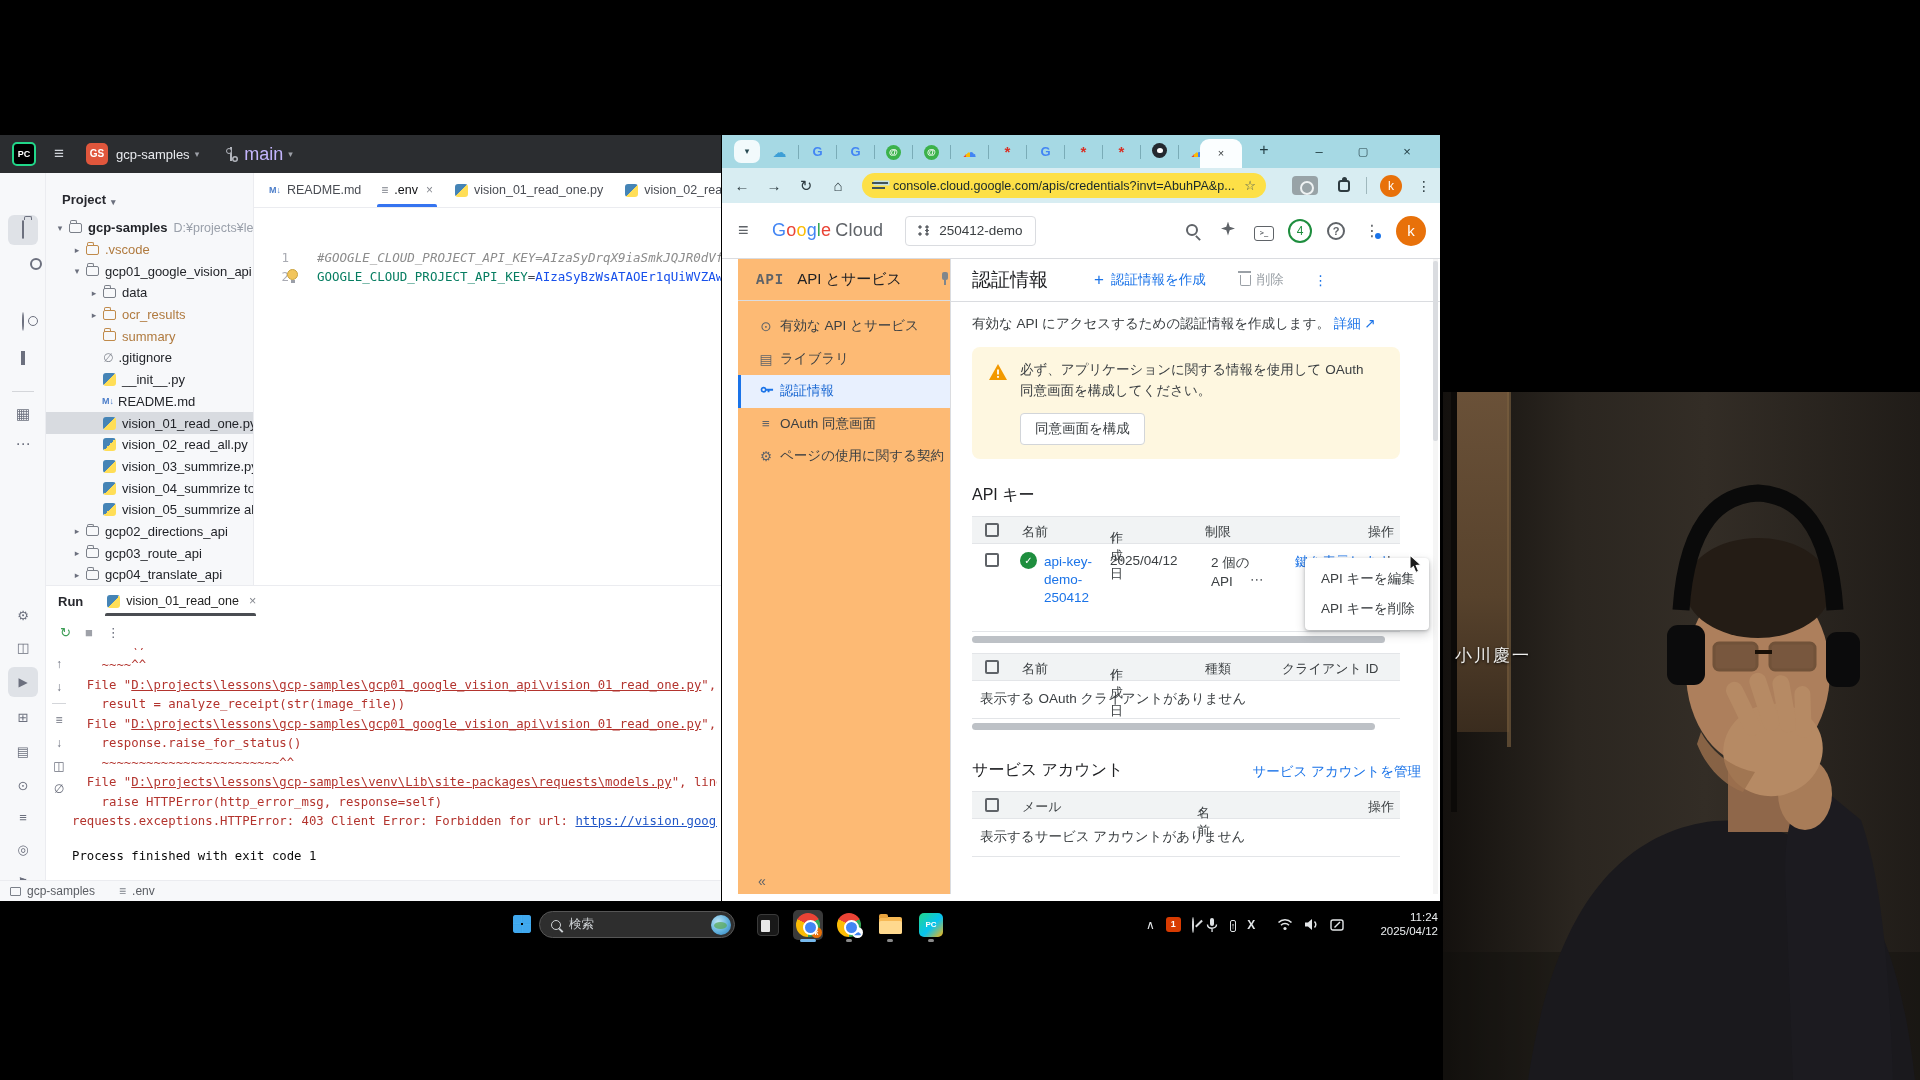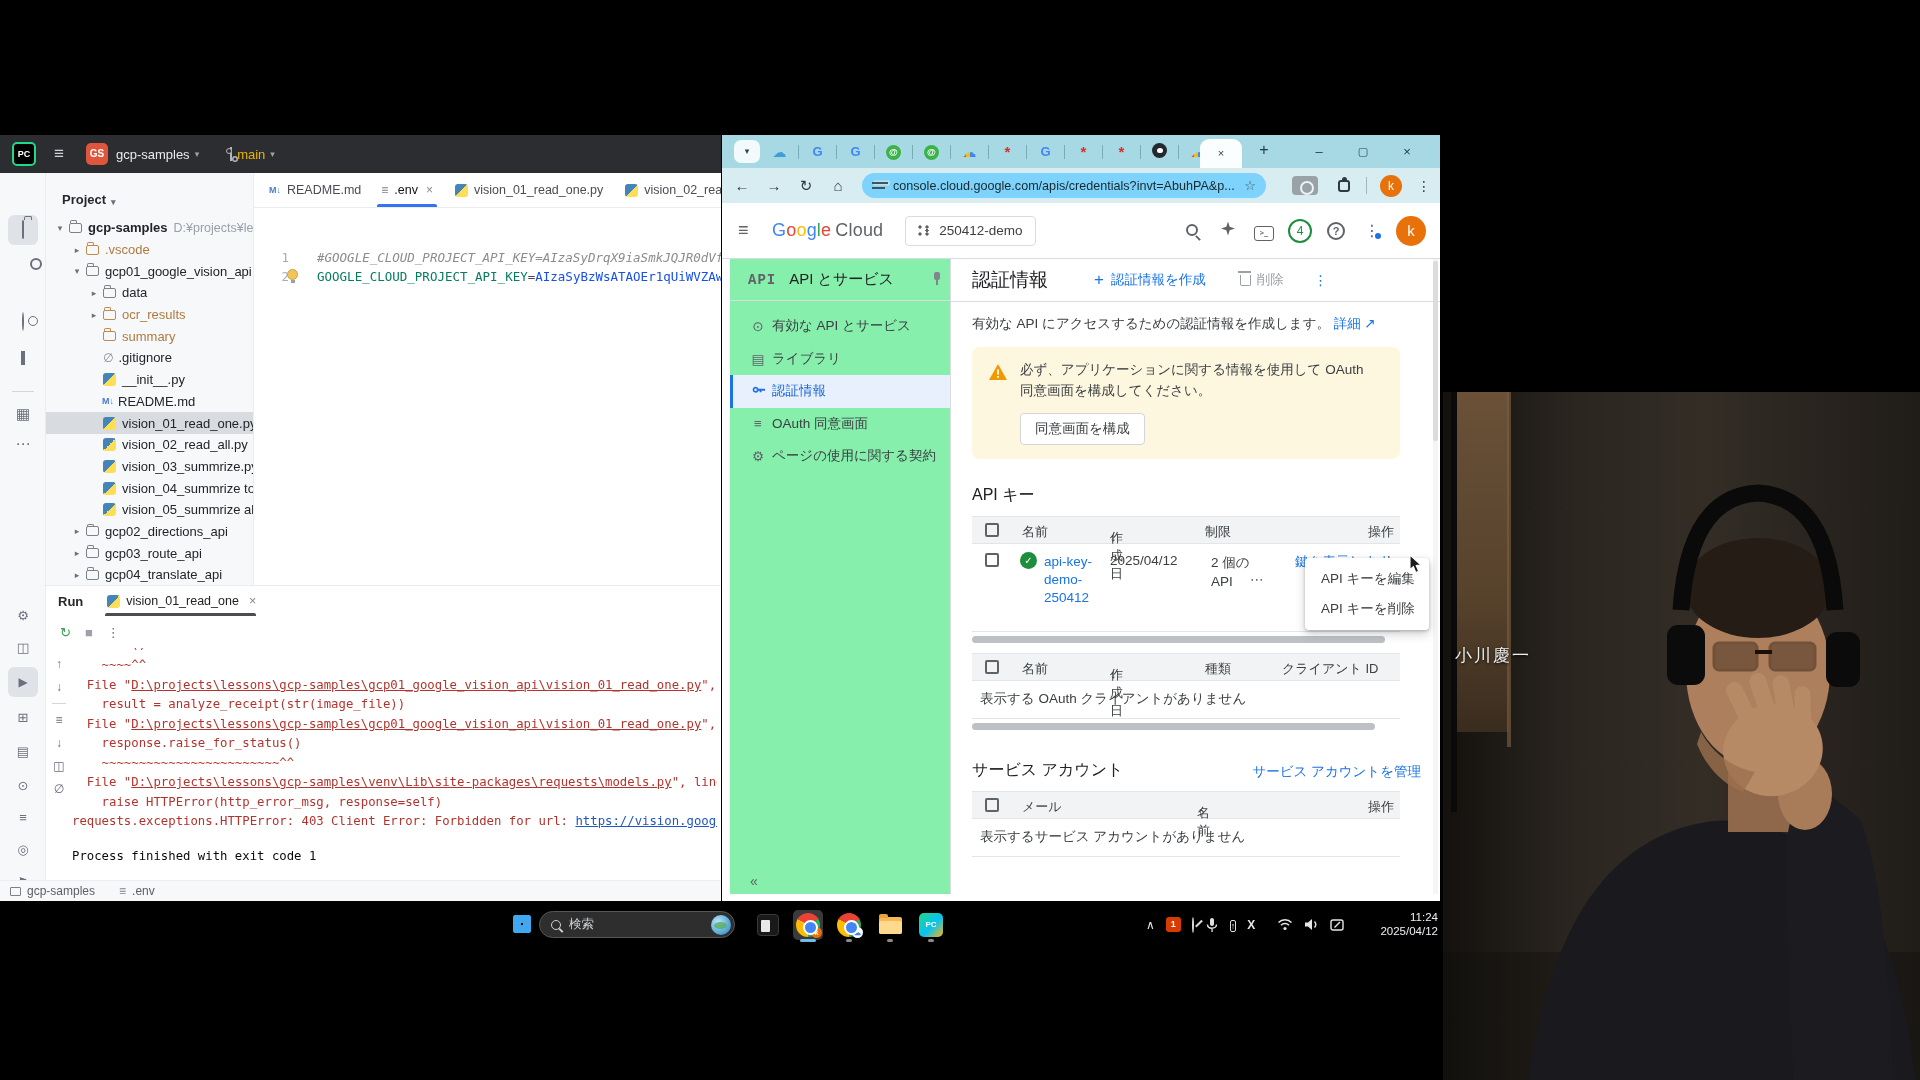--- a/index.html
+++ b/index.html
@@ -13,21 +13,21 @@
 .pc-logo{width:24px;height:24px;margin-left:12px;border:2px solid #21d789;border-radius:5px;background:#000;
   color:#fff;font:700 9px/20px "Liberation Sans";text-align:center}
 .pc-ham{margin-left:18px;font-size:17px;color:#cfd2d8}
 .gs-badge{width:22px;height:22px;margin-left:22px;border-radius:5px;background:#e0563c;color:#fff;
   font:700 10px/22px "Liberation Sans";text-align:center}
 .pc-proj{margin-left:8px;font-size:13px;color:#e8eaee}
 .tchev{font-size:9px;color:#9da0a8;margin-left:5px}
 .branch-ic{margin-left:26px;width:12px;height:14px;position:relative}
 .branch-ic::before{content:"";position:absolute;left:5px;top:0;width:2px;height:14px;background:#b3b6bd}
 .branch-ic::after{content:"";position:absolute;left:1px;top:1px;width:4px;height:4px;border:1.5px solid #b3b6bd;border-radius:50%;background:#2b2d30;box-shadow:6px 8px 0 -1.5px #2b2d30,6px 8px 0 0 #b3b6bd}
-.pc-branch{margin-left:0;font-size:13px;color:#eab308}
+.pc-branch{margin-left:7px;font-size:18px;color:#c4b5fd}
 
 .pc-act{left:0;top:38px;width:46px;height:707px;background:#f7f8fa;border-right:1px solid #ebecf0}
 .aicon{position:absolute;left:8px;width:30px;height:30px;border-radius:6px;color:#6c707e;
   font-size:15px;text-align:center;line-height:30px}
 .aicon.sel{background:#dfe2e7}
 .foldico{position:relative;width:16px;height:12px;border:1.6px solid #6c707e;border-radius:2px;margin:9px auto 0}
 .foldico::before{content:"";position:absolute;top:-4.6px;left:1px;width:6px;height:3px;border:1.6px solid #6c707e;border-bottom:none;border-radius:2px 2px 0 0}
 .cmt{position:relative;width:22px;height:2px;background:#6c707e;margin:14px auto 0}
 .cmt::before{content:"";position:absolute;left:7px;top:-3px;width:8px;height:8px;border-radius:50%;background:#f7f8fa;border:2px solid #6c707e}
 .ppl{position:relative;width:10px;height:10px;border:1.8px solid #6c707e;border-radius:50%;margin:10px auto 0}
@@ -104,21 +104,21 @@
 .gh::after{content:"";position:absolute;left:4.5px;top:5px;width:6px;height:5px;border-radius:50% 50% 40% 40%;background:#fff}
 .gcpc{background:linear-gradient(90deg,#ea4335 0 30%,#fbbc05 30% 55%,#4285f4 55% 100%);
   -webkit-background-clip:text;background-clip:text;color:transparent;font-size:14px}
 .bluec{color:#3d9fd6;font-size:14px}
 .cr-activetab{position:absolute;left:478px;top:4px;width:42px;height:29px;background:#fbfeff;border-radius:9px 9px 0 0;
   text-align:center;font-size:11px;line-height:29px;color:#3c4043}
 .cr-newtab{position:absolute;left:531px;top:6px;width:22px;font-size:16px;text-align:center;color:#1f3a40}
 .wc{position:absolute;top:0;width:34px;height:33px;text-align:center;line-height:33px;font-size:13px;color:#1f3a40}
 .cr-bar{left:0;top:33px;width:718px;height:35px;background:#d8edf2;display:flex;align-items:center}
 .nv{width:32px;text-align:center;font-size:15px;color:#2d3b40}
-.omni{margin-left:8px;width:404px;height:25px;background:#7dd3fc;border-radius:13px;display:flex;align-items:center;padding:0 10px;color:#17282c}
+.omni{margin-left:8px;width:404px;height:25px;background:#fde047;border-radius:13px;display:flex;align-items:center;padding:0 10px;color:#17282c}
 .tune{width:13px;height:11px;position:relative;flex:none;margin-right:8px}
 .tune::before,.tune::after{content:"";position:absolute;left:0;width:13px;height:1.8px;background:#41545a}
 .tune::before{top:2px;box-shadow:3px -0px 0 0 #41545a,3px 0 0 1.5px #c3e0e6, 2px 0 0 0 #41545a}
 .tune::after{top:7px}
 .omni .u{font-size:12.6px;white-space:nowrap;overflow:hidden;flex:1}
 .omni .st{font-size:13px;color:#41545a;flex:none}
 .cam{margin-left:26px;width:26px;height:19px;background:#98a3a7;border-radius:4px;position:relative;flex:none}
 .cam::after{content:"";position:absolute;left:8px;top:4.5px;width:10px;height:10px;border:2px solid #eef2f3;border-radius:50%}
 .puz{margin-left:18px;width:16px;height:16px;position:relative;flex:none}
 .puz::before{content:"";position:absolute;inset:2px;border:2px solid #2d3b40;border-radius:3px}
@@ -147,21 +147,21 @@
 .mag::after{content:"";position:absolute;left:9px;top:9px;width:2px;height:6px;background:#5f6368;transform:rotate(-45deg)}
 .spark{display:inline-block;width:14px;height:14px;background:#5f6368;
   clip-path:polygon(50% 0,62% 38%,100% 50%,62% 62%,50% 100%,38% 62%,0 50%,38% 38%)}
 .shellb{display:inline-block;width:20px;height:15px;border:1.8px solid #5f6368;border-radius:3px;font:700 7px/12px "DejaVu Sans Mono",monospace;color:#5f6368}
 .notif{display:inline-block;width:24px;height:24px;border:2px solid #1e8e3e;border-radius:50%;color:#1e8e3e;font:500 12px/21px "Liberation Sans"}
 .helpc{display:inline-block;width:18px;height:18px;border:2px solid #5f6368;border-radius:50%;font:700 11px/15px "Liberation Sans"}
 .kdot::after{content:"";position:absolute;right:9px;top:12px;width:6px;height:6px;border-radius:50%;background:#1a73e8}
 .g-avatar{width:30px;height:30px;border-radius:50%;background:#e8710a;color:#fff;font:500 15px/30px "Liberation Sans";text-align:center;margin:0 14px 0 6px}
 .g-hr{position:absolute;left:0;top:123px;width:718px;height:1px;background:#dadce0}
 
-.g-side{left:8px;top:124px;width:228px;height:635px;background:#86efac}
+.g-side{left:16px;top:124px;width:228px;height:635px;background:#fdba74}
 .gs-hd{height:41px;display:flex;align-items:center}
 .api-glyph{margin-left:18px;font:700 14px "Liberation Mono","DejaVu Sans Mono",monospace;color:#5f6368;letter-spacing:1px}
 .gs-title{margin-left:13px;font-size:15px;color:#202124}
 .pin-ic{position:absolute;left:200px;top:12px;width:14px;height:14px}
 .pin-ic::before{content:"";position:absolute;left:4px;top:1px;width:6px;height:8px;background:#80868b;border-radius:2px}
 .pin-ic::after{content:"";position:absolute;left:6.3px;top:9px;width:1.6px;height:5px;background:#80868b}
 .gs-hr{height:1px;background:#dadce0}
 .gs-item{height:32.5px;display:flex;align-items:center;font-size:13.5px;color:#3c4043;position:relative}
 .gs-item .ic{width:28px;margin-left:14px;color:#5f6368;text-align:center}
 .gs-item.sel{background:#e8f0fe;color:#1967d2}

